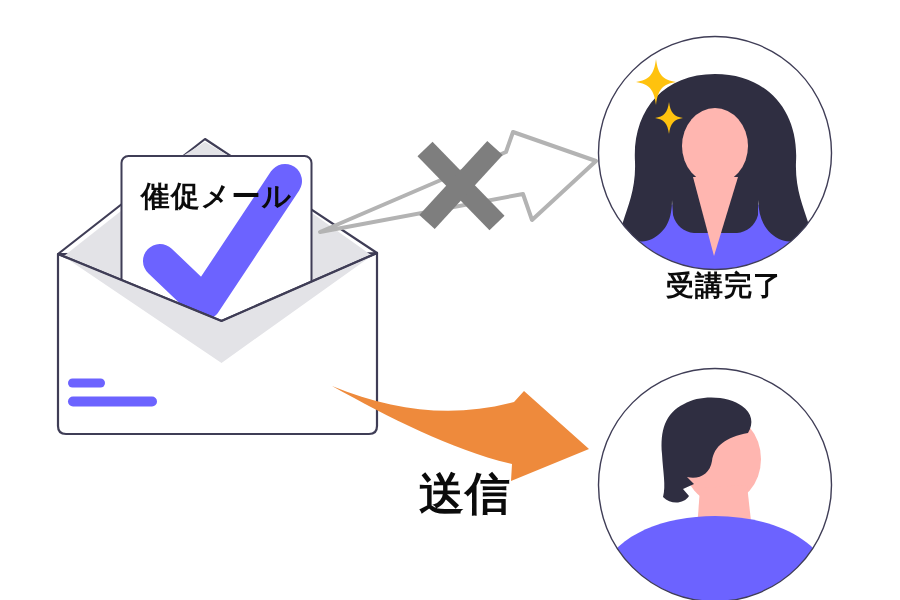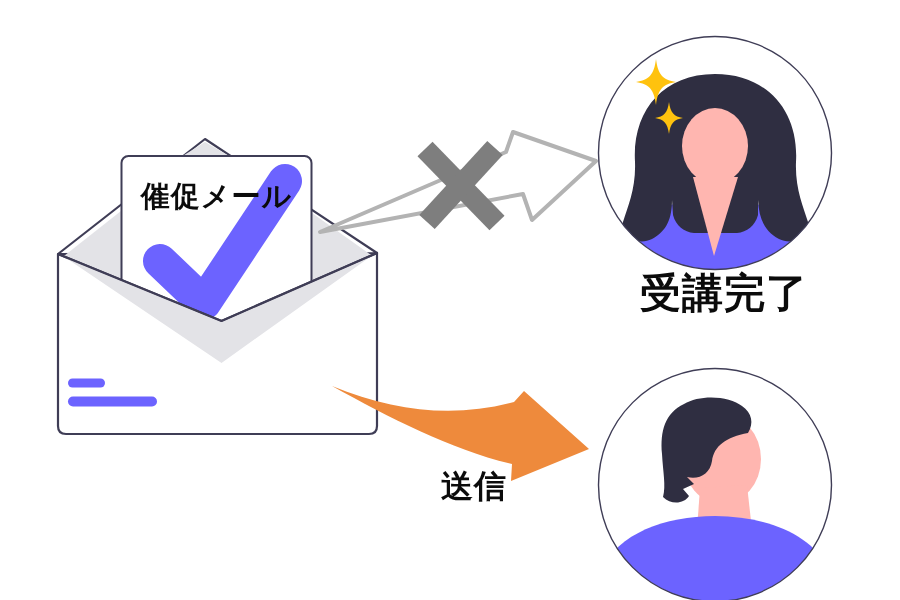--- a/index.html
+++ b/index.html
@@ -6,22 +6,22 @@
   #stage{
     position:relative;width:900px;height:600px;background:#ffffff;
     overflow:hidden;font-family:"Liberation Sans","DejaVu Sans",sans-serif;margin-top:30px;
   }
   #art{position:absolute;left:0;top:0;}
   .lbl{
     position:absolute;z-index:2;text-align:center;color:#0b0b0b;
     font-weight:800;letter-spacing:1px;line-height:1.1;white-space:nowrap;
   }
   .lbl-card{left:121px;top:151px;width:191px;font-size:29px;}
-  .lbl-send{left:414px;top:439px;width:120px;font-size:32px;}
-  .lbl-completed{left:599px;top:241px;width:250px;font-size:41px;}
+  .lbl-send{left:405px;top:439px;width:120px;font-size:45px;}
+  .lbl-completed{left:599px;top:241px;width:250px;font-size:28px;}
   .lbl-incomplete{left:577px;top:553px;width:320px;font-size:31px;}
 </style>
 </head>
 <body>
 
 <div id="stage">
 
   <svg id="art" width="900" height="600" viewBox="0 0 900 600">
     <defs>
       <clipPath id="clipWoman">

